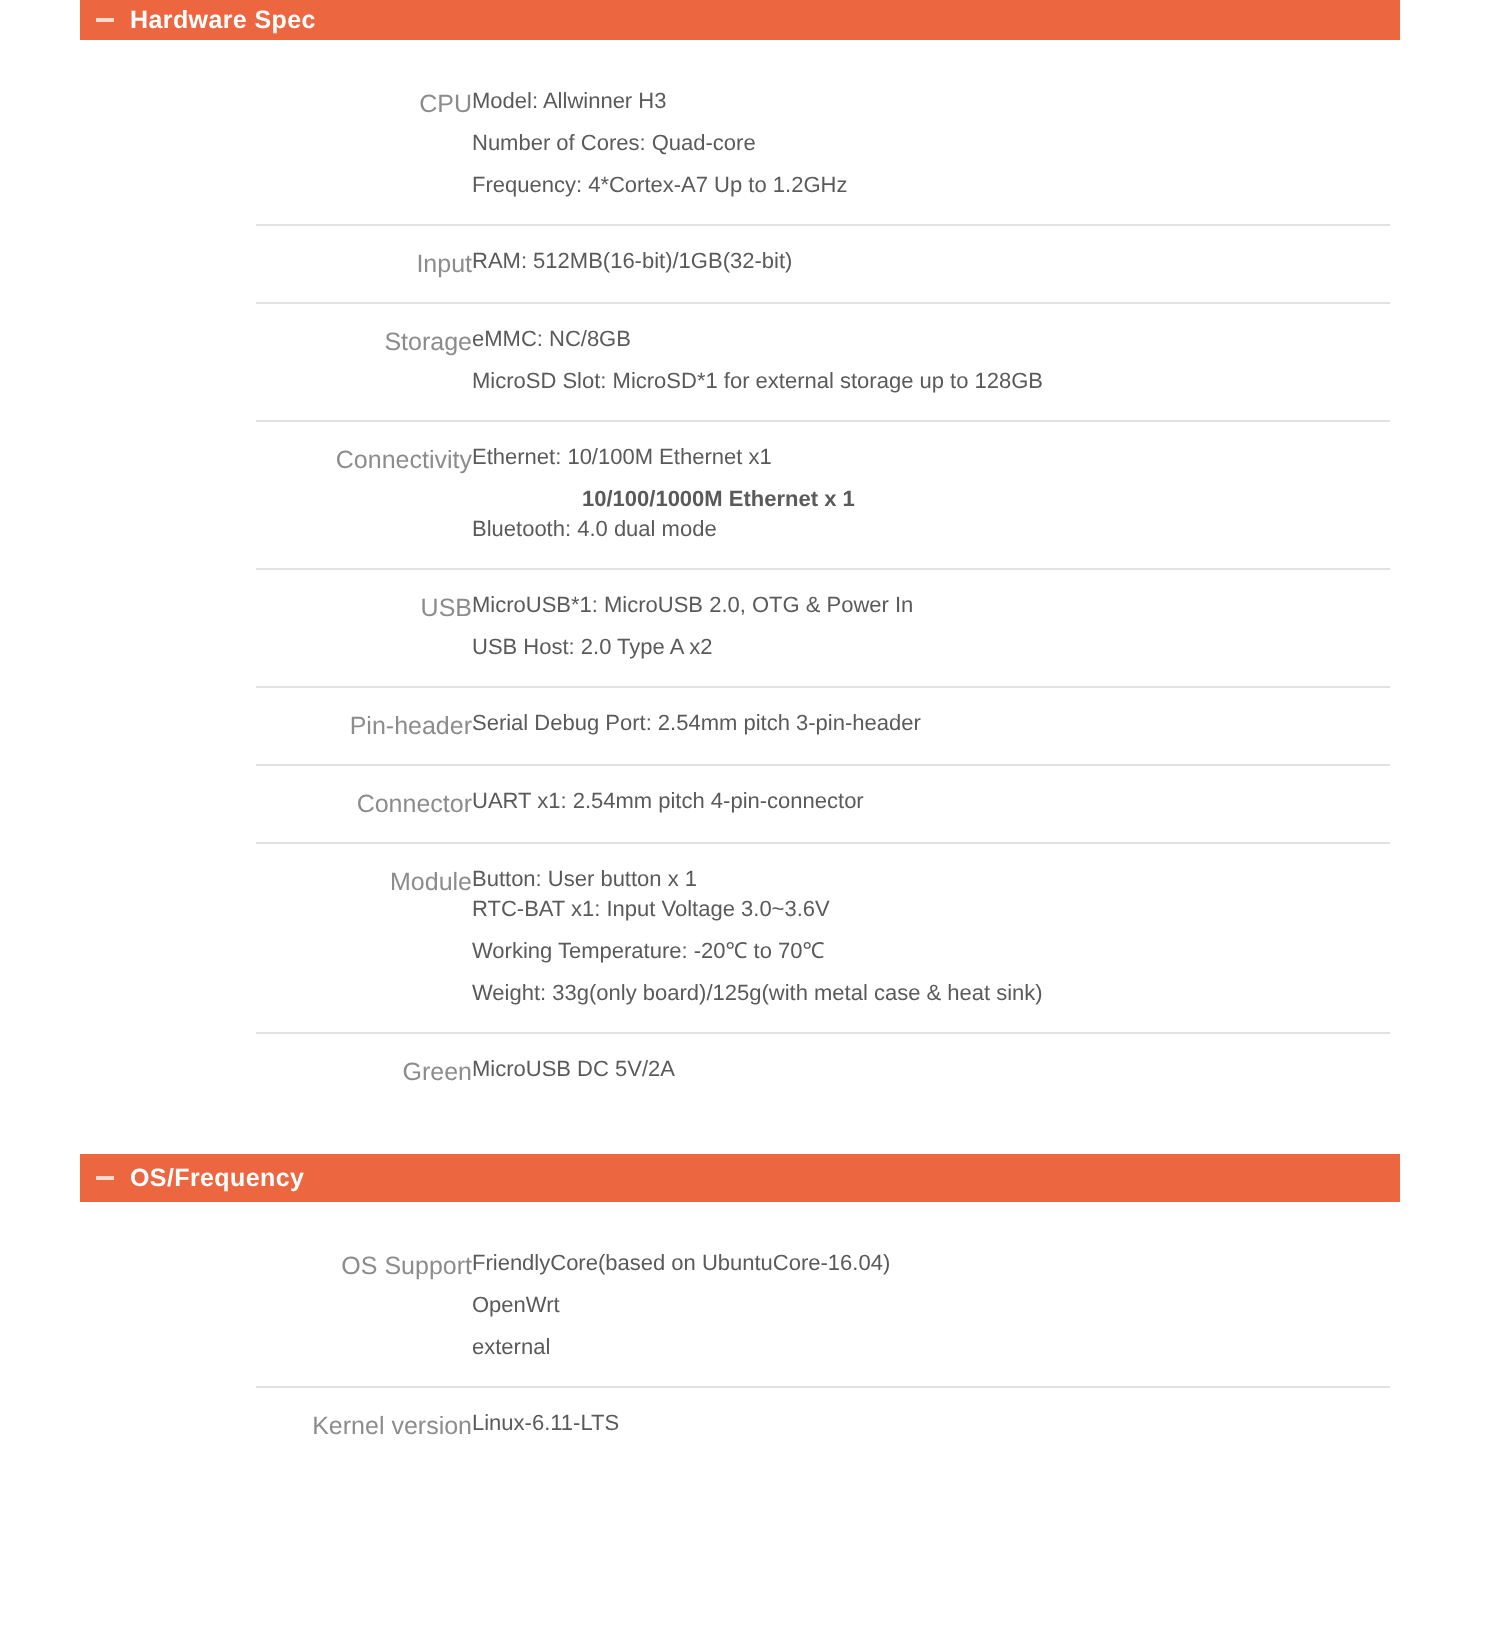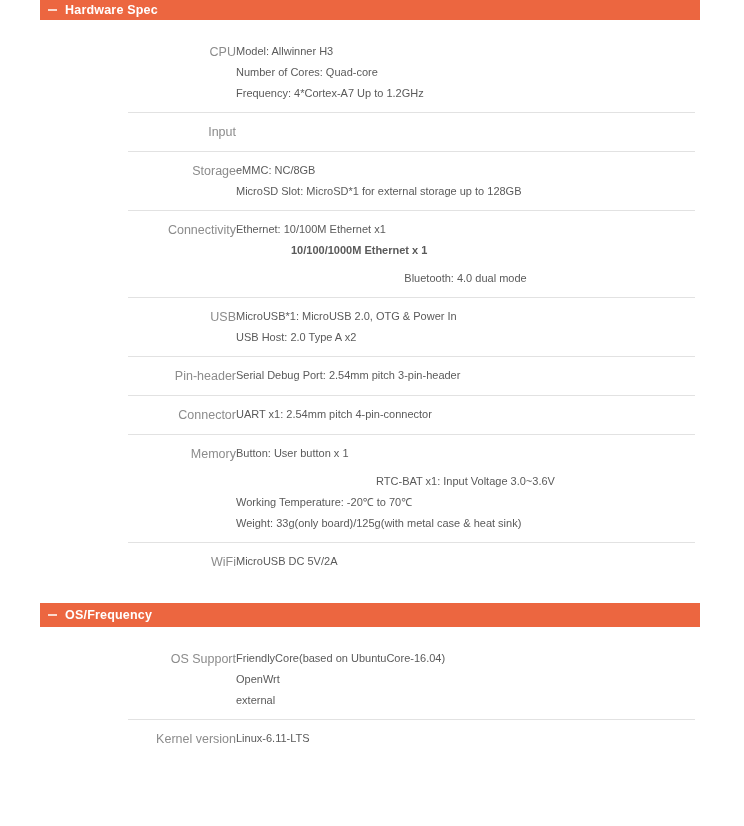--- a/index.html
+++ b/index.html
@@ -82,22 +82,21 @@
     line-height: 15px;
   }
   .spec-value .ln {
     display: block;
     margin-top: 6px;
   }
   .spec-value .ln:first-child {
     margin-top: 0;
   }
   .spec-value .ln.tight {
-    margin-top: 13px;
-    text-align: center;
+    margin-top: 0px;
   }
   .spec-value .ln.indent {
     padding-left: 55px;
     font-weight: bold;
   }
   .top-gap { height: 13px; }
   .after-power-gap { height: 22px; }
 </style>
 </head>
 <body>
@@ -112,20 +111,23 @@
       <div class="spec-row">
         <div class="spec-label">CPU</div>
         <div class="spec-value">
           <span class="ln">Model: Allwinner H3</span>
           <span class="ln">Number of Cores: Quad-core</span>
           <span class="ln">Frequency: 4*Cortex-A7 Up to 1.2GHz</span>
         </div>
       </div>
       <div class="spec-row">
         <div class="spec-label">Input</div>
+        <div class="spec-value">
+          <span class="ln">RAM: 512MB(16-bit)/1GB(32-bit)</span>
+        </div>
       </div>
       <div class="spec-row">
         <div class="spec-label">Storage</div>
         <div class="spec-value">
           <span class="ln">eMMC: NC/8GB</span>
           <span class="ln">MicroSD Slot: MicroSD*1 for external storage up to 128GB</span>
         </div>
       </div>
       <div class="spec-row">
         <div class="spec-label">Connectivity</div>
@@ -148,30 +150,30 @@
           <span class="ln">Serial Debug Port: 2.54mm pitch 3-pin-header</span>
         </div>
       </div>
       <div class="spec-row">
         <div class="spec-label">Connector</div>
         <div class="spec-value">
           <span class="ln">UART x1: 2.54mm pitch 4-pin-connector</span>
         </div>
       </div>
       <div class="spec-row">
-        <div class="spec-label">Memory</div>
+        <div class="spec-label">Module</div>
         <div class="spec-value">
           <span class="ln">Button: User button x 1</span>
           <span class="ln tight">RTC-BAT x1: Input Voltage 3.0~3.6V</span>
           <span class="ln">Working Temperature: -20℃ to 70℃</span>
           <span class="ln">Weight: 33g(only board)/125g(with metal case &amp; heat sink)</span>
         </div>
       </div>
       <div class="spec-row last">
-        <div class="spec-label">WiFi</div>
+        <div class="spec-label">Green</div>
         <div class="spec-value">
           <span class="ln">MicroUSB DC 5V/2A</span>
         </div>
       </div>
     </div>
     <div class="after-power-gap"></div>
     <div class="section-header tall">
       <span class="toggle-icon"></span>
       <span class="section-title">OS/Frequency</span>
     </div>

